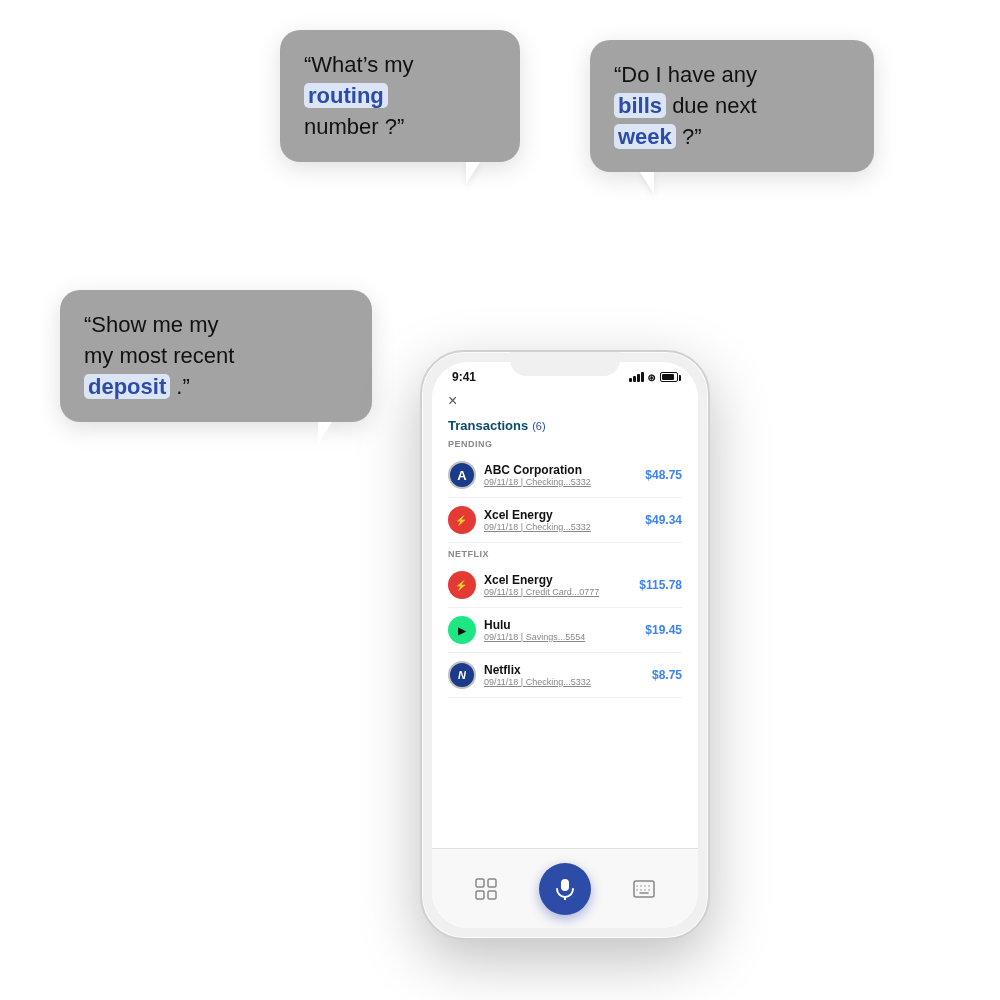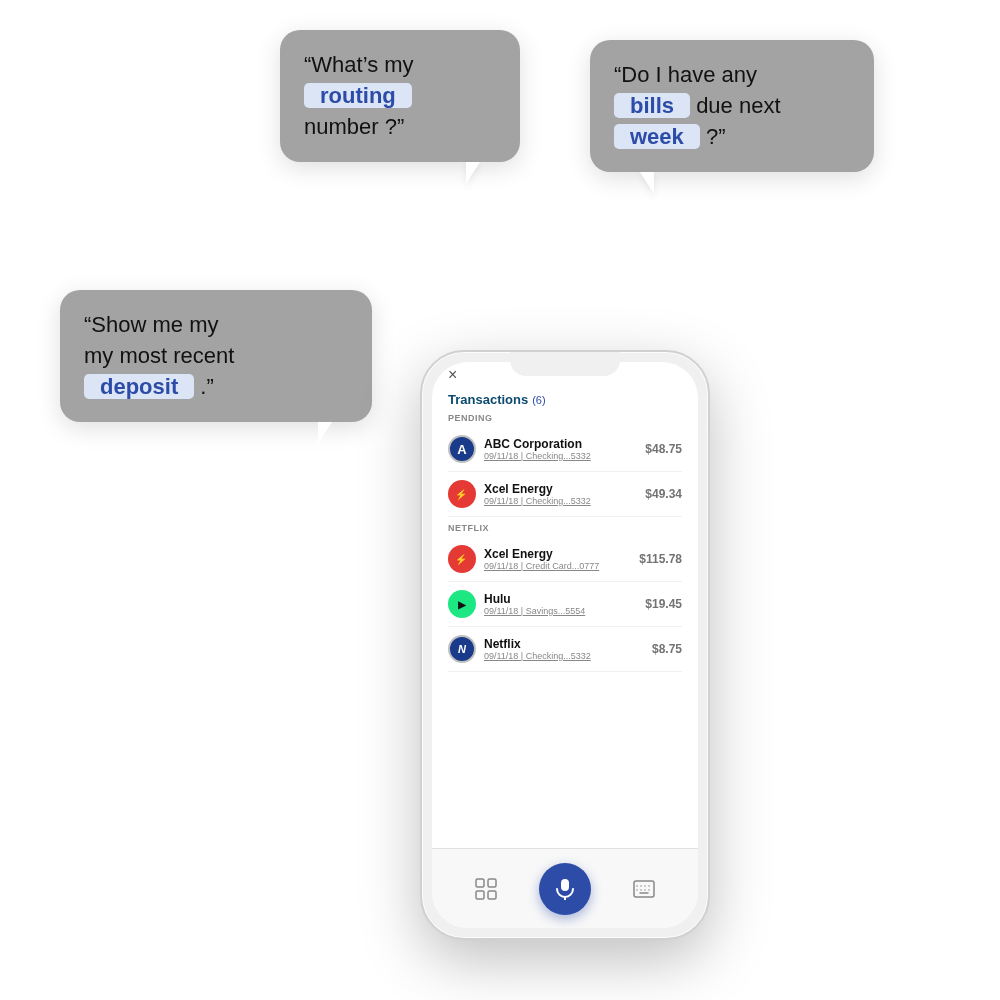--- a/index.html
+++ b/index.html
@@ -68,21 +68,21 @@
       bottom: -22px;
       right: 40px;
       border-width: 22px 14px 0 0;
       border-color: #ffffff transparent transparent transparent;
     }
 
     .highlight {
       background: #dce5f5;
       color: #2c4ca8;
       border-radius: 5px;
-      padding: 0 16px;
+      padding: 0 4px;
       font-weight: 700;
     }
 
     
     .phone-wrapper {
       position: absolute;
       top: 350px;
       left: 420px;
       width: 290px;
       height: 590px;
@@ -214,21 +214,21 @@
       font-weight: 700;
     }
     .icon-abc { background: #1a3a8a; color: white; border: 2px solid #c0c0c0; }
     .icon-xcel { background: #e53935; color: white; }
     .icon-hulu { background: #1ce783; color: #111; }
     .icon-netflix { background: #1a3a8a; color: white; border: 2px solid #c0c0c0; }
 
     .transaction-details { flex: 1; }
     .transaction-name { font-size: 12px; font-weight: 600; color: #111; }
     .transaction-meta { font-size: 9px; color: #888; text-decoration: underline; }
-    .transaction-amount { font-size: 12px; font-weight: 700; color: #737373; }
+    .transaction-amount { font-size: 12px; font-weight: 700; color: #3b82f6; }
 
     
     .phone-bottom {
       position: absolute;
       bottom: 0;
       left: 0; right: 0;
       height: 80px;
       background: #f8f8f8;
       border-top: 1px solid #e0e0e0;
       display: flex;
@@ -270,20 +270,35 @@
   <span>“Show me my</span><br>
   <span>my most recent</span><br>
   <span class="highlight">deposit</span><span> .”</span>
 </div>
 
 <div class="phone-wrapper">
   <div class="phone-outer">
     <div class="notch"></div>
     <div class="phone-inner">
 
+      <div class="status-bar">
+        <span class="status-time">9:41</span>
+        <div class="status-icons">
+          <div class="signal-bar">
+            <span style="height:4px;"></span>
+            <span style="height:6px;"></span>
+            <span style="height:8px;"></span>
+            <span style="height:10px;"></span>
+          </div>
+          <span class="wifi-icon">⊛</span>
+          <div class="battery-icon">
+            <div class="battery-fill"></div>
+          </div>
+        </div>
+      </div>
 
       <div class="screen-content">
         <span class="close-btn">×</span>
 
 
         <div class="transactions-header">
           <span class="transactions-label">Transactions</span>
           <span class="transactions-count">(6)</span>
         </div>
 

